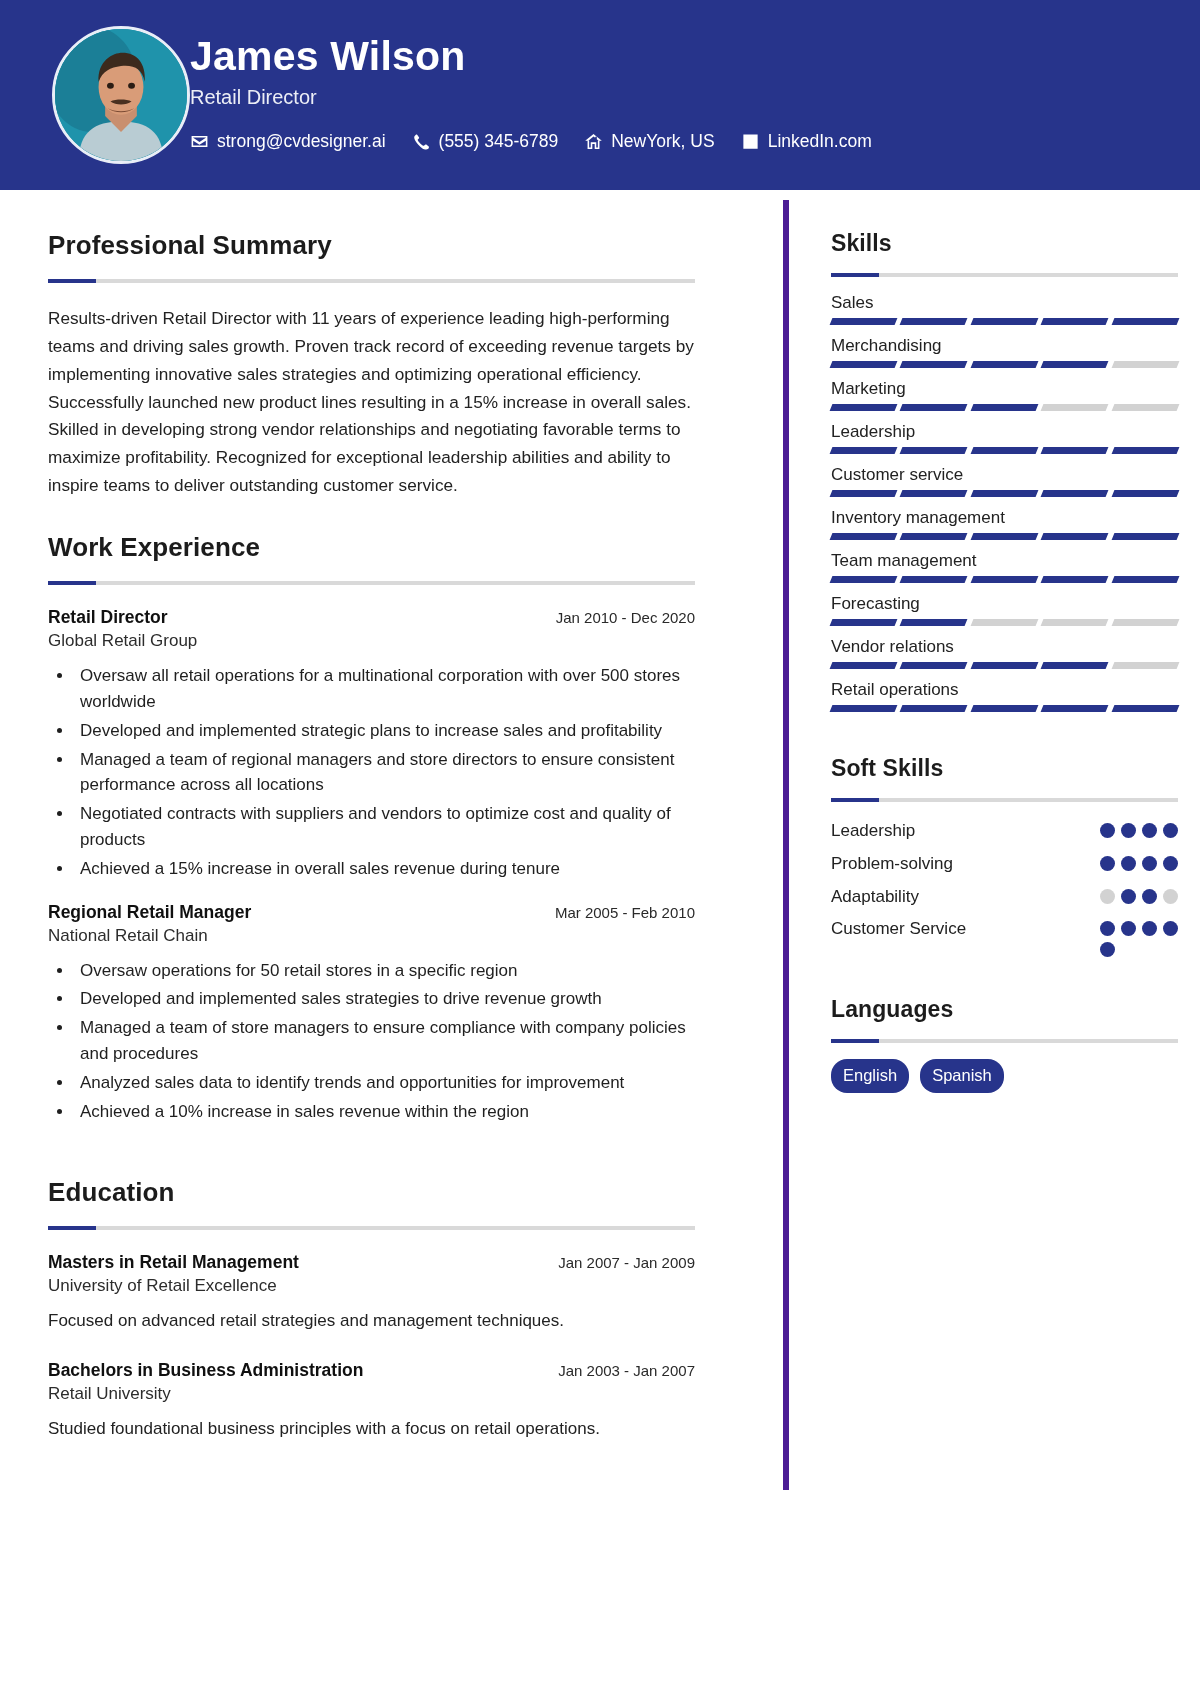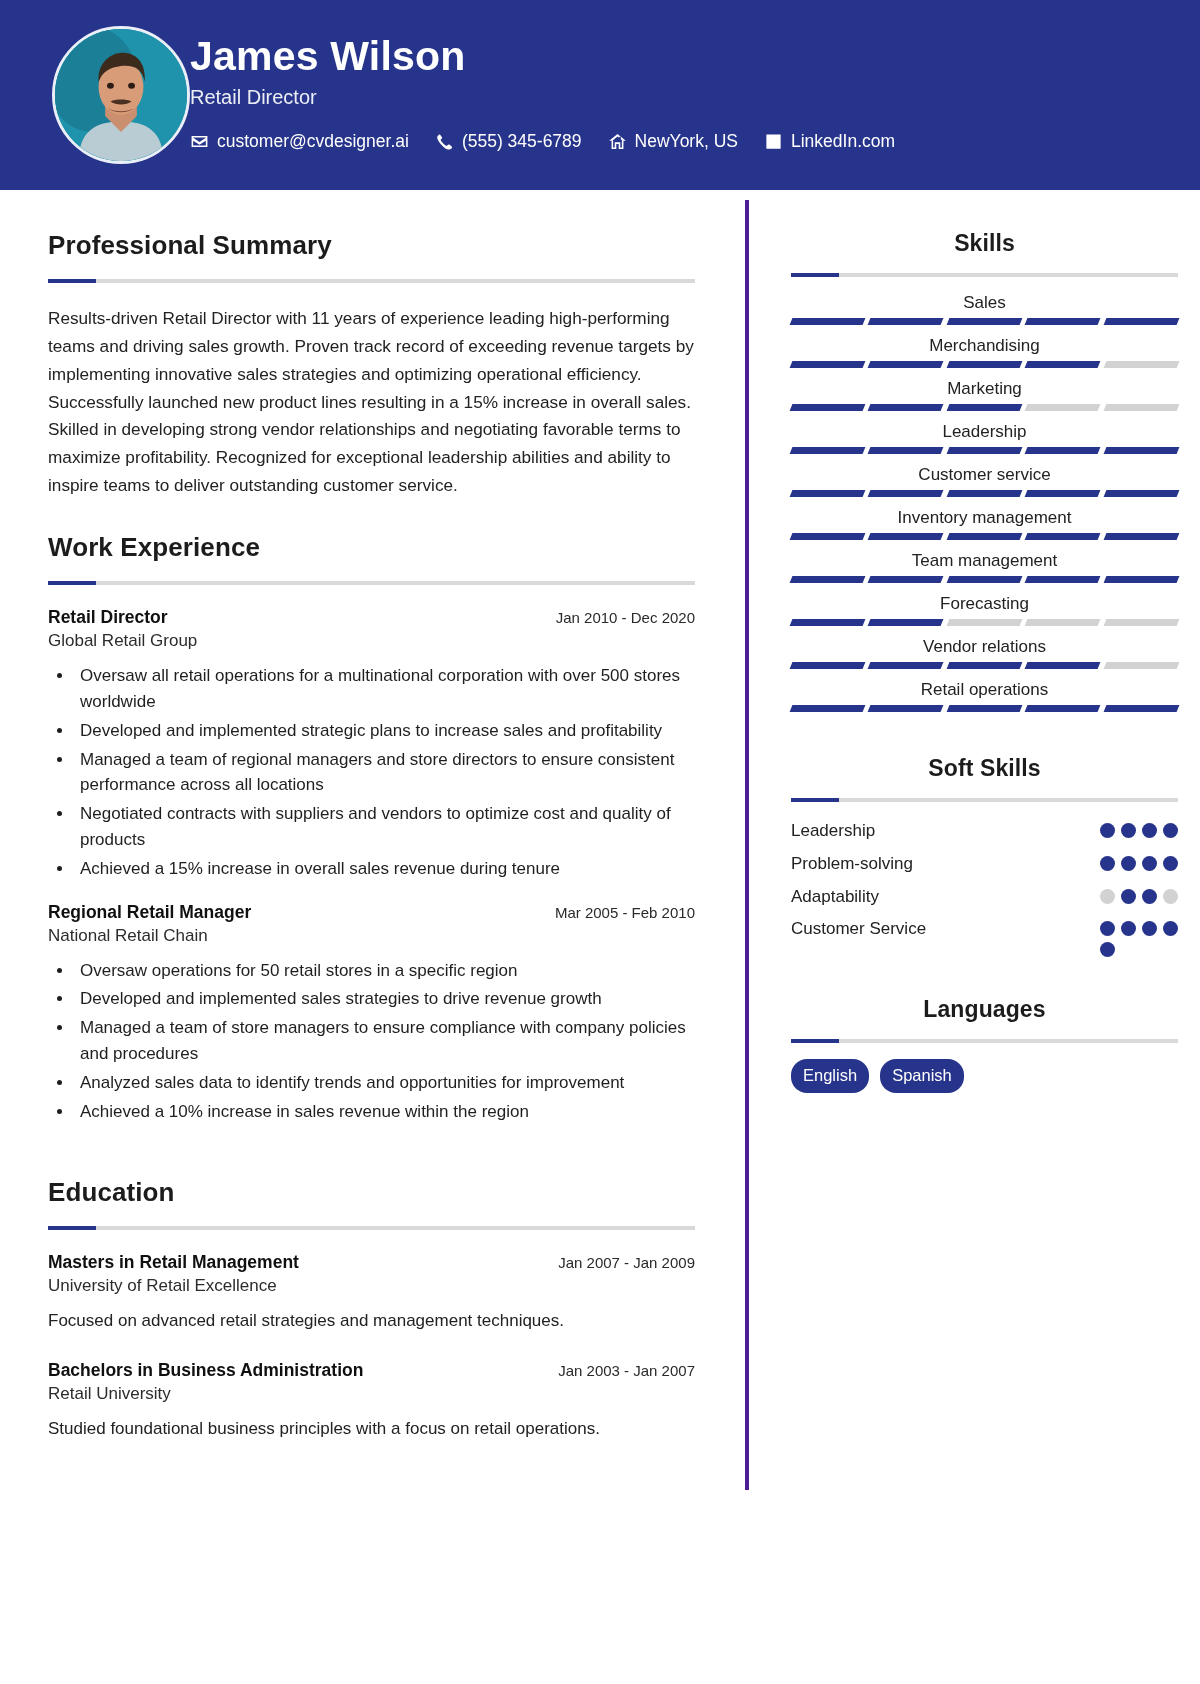--- a/index.html
+++ b/index.html
@@ -61,32 +61,32 @@
     white-space: nowrap;
   }
   .contact .ci { display: inline-flex; align-items: center; width: 19px; height: 19px; }
   .contact .ci svg { width: 100%; height: 100%; fill: #ffffff; }
 
   
   .body-wrap {
     display: flex;
     align-items: stretch;
     padding-top: 10px;
+    gap: 38px;
   }
   .col-main {
     width: 745px;
     flex: 0 0 745px;
     padding: 30px 50px 0 48px;
   }
   .col-side {
     flex: 1 1 auto;
-    border-left: 4px solid #4c1d95;
+    border-left: 6px solid #4c1d95;
     padding: 30px 22px 0 42px;
     min-height: 1290px;
-    text-align: center;
   }
 
   
   .sec-title {
     font-size: 26px;
     font-weight: bold;
     color: #1c1c1c;
     letter-spacing: 0.1px;
   }
   .sec-rule {
@@ -211,21 +211,21 @@
     <div class="name">James Wilson</div>
     <div class="role">Retail Director</div>
     <div class="contacts">
 
       <div class="contact">
         <span class="ci">
           <svg viewBox="0 0 24 24">
               <path d="M2 5h20v14H2V5zm2 2v.4l8 5.2 8-5.2V7H4zm16 3.9l-8 5.2-8-5.2V17h16v-6.1z"></path>
             </svg>
         </span>
-        <span>customer@cvdesigner.ai</span>
+        <span>strong@cvdesigner.ai</span>
       </div>
 
       <div class="contact">
         <span class="ci">
           <svg viewBox="0 0 24 24">
               <path d="M16.5 22c-1.2 0-3.3-.7-6-3.4C6.3 14.4 4.2 11.3 3.3 9 2.5 7 2.8 5.6 3.4 5l1.5-1.5c.5-.5 1.2-.4 1.6.1l2.3 3c.4.5.3 1.1-.1 1.5L7.5 9.3c-.3.3-.4.7-.2 1 .5 1 1.6 2.6 3.1 4.1 1.5 1.5 3 2.5 4 3 .4.2.8.1 1-.2l1.2-1.2c.4-.4 1-.5 1.5-.1l3 2.3c.5.4.6 1.1.1 1.6L20.7 21c-.7.7-2.2 1-4.2 1z"></path>
             </svg>
         </span>
         <span>(555) 345-6789</span>
       </div>

